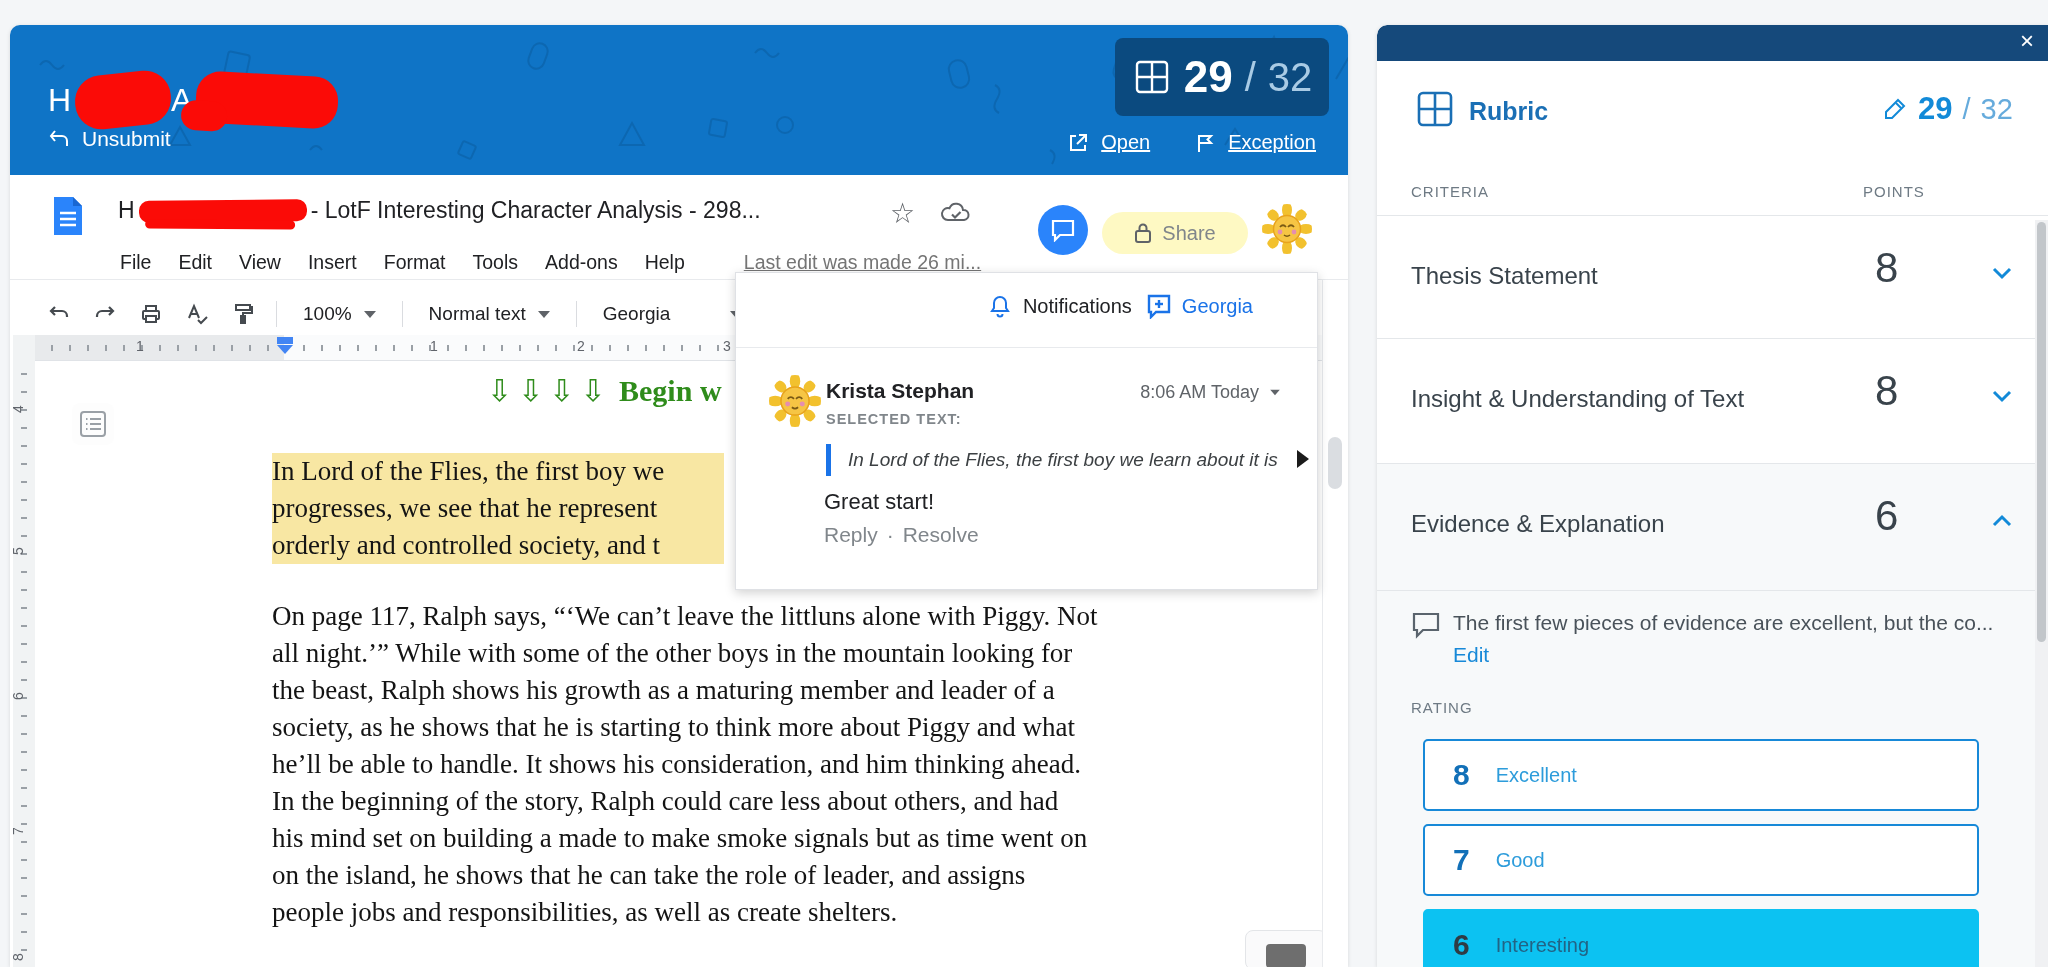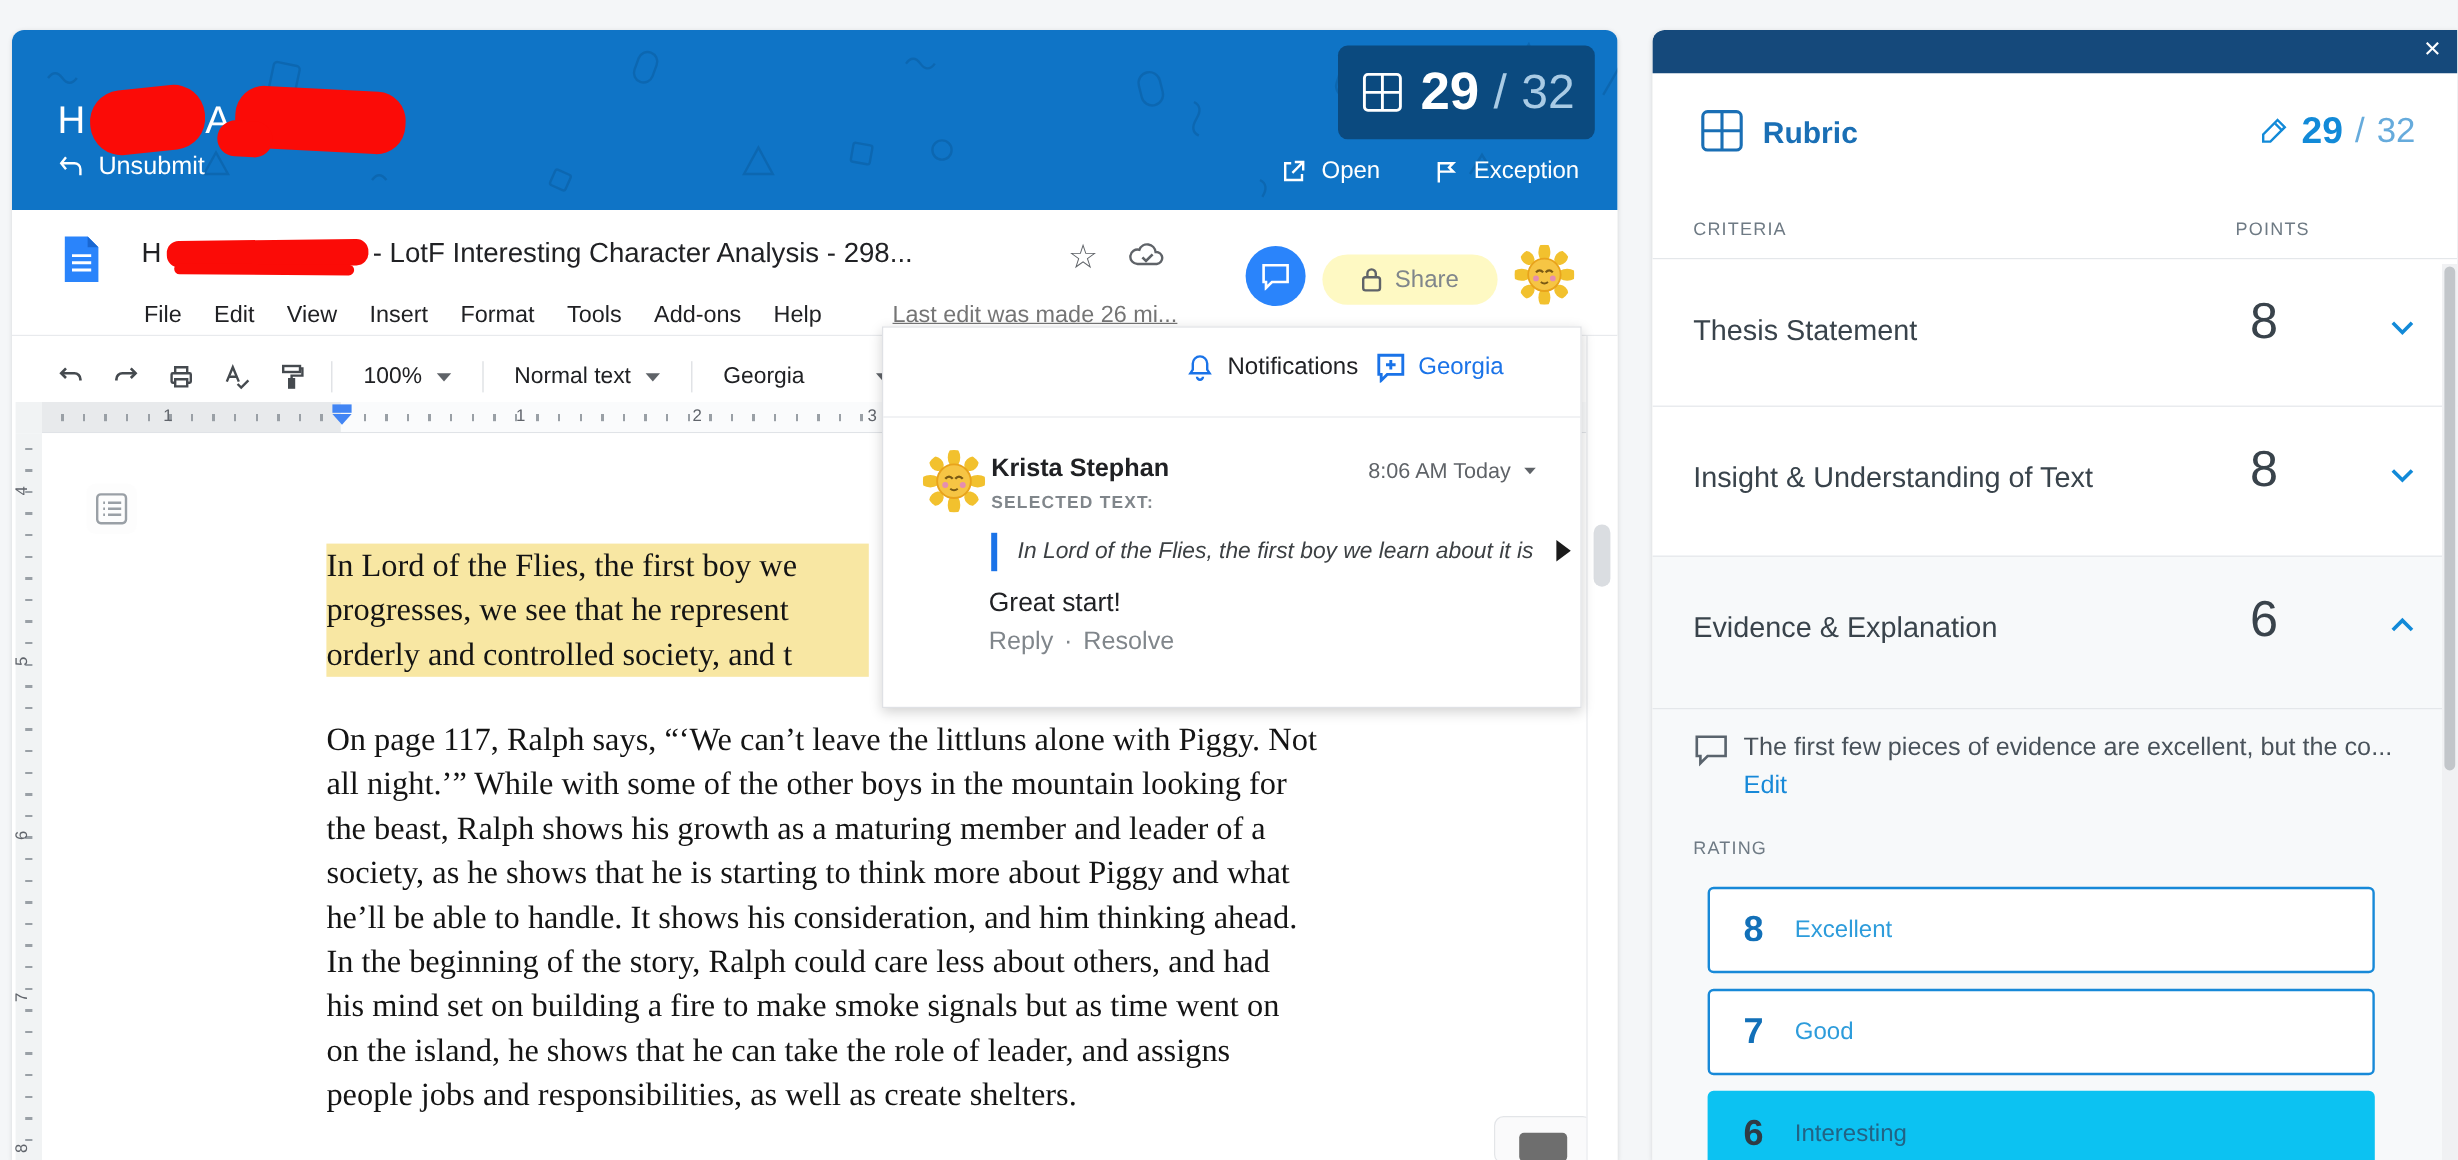--- a/index.html
+++ b/index.html
@@ -21,21 +21,21 @@
   .blob2 { width:142px; height:52px; border-radius:24px; margin-left:4px; transform:rotate(3deg); position:relative; }
   .blob2::after { content:''; position:absolute; left:-14px; bottom:-8px; width:46px; height:30px; background:#fb0b07; border-radius:16px; }
   .score-badge { position:absolute; left:1105px; top:13px; width:214px; height:78px; background:#0b4a7f;
     border-radius:8px; display:flex; align-items:center; justify-content:center; gap:12px; }
   .score-earned { color:#fff; font-size:44px; font-weight:bold; }
   .score-sep { color:#a9cbe5; font-size:40px; }
   .score-total { color:#a9cbe5; font-size:40px; }
   .unsubmit { position:absolute; left:38px; top:102px; display:flex; align-items:center; gap:12px;
     color:#fff; font-size:21px; cursor:pointer; }
   .header-actions { position:absolute; right:32px; top:106px; display:flex; gap:44px; }
-  .h-action { display:flex; align-items:center; gap:12px; color:#fff; font-size:20px; cursor:pointer; }
+  .h-action { display:flex; align-items:center; gap:12px; color:#fff; font-size:20px; cursor:pointer;text-decoration:underline; }
 
   
   .doc-icon { position:absolute; left:42px; top:170px; }
   .title-row { position:absolute; left:108px; top:172px; display:flex; align-items:center;
     font-size:23px; color:#202124; }
   .title-scribble { display:inline-block; width:168px; height:22px; background:#fb0b07;
     border-radius:10px; margin:0 4px; transform:rotate(-0.6deg); position:relative; }
   .title-scribble::after { content:''; position:absolute; left:6px; bottom:-7px; width:150px; height:9px;
     background:#fb0b07; border-radius:5px; transform:rotate(1deg); }
   .star-ic { position:absolute; left:880px; top:172px; font-size:28px; color:#5f6368; }
@@ -368,33 +368,37 @@
         <svg width="30" height="30" viewBox="0 0 30 30" fill="none" stroke="#9aa0a6" stroke-width="2">
           <rect x="3" y="3" width="24" height="24" rx="3"></rect>
           <line x1="12" y1="10" x2="23" y2="10"></line>
             <line x1="12" y1="15" x2="23" y2="15"></line>
             <line x1="12" y1="20" x2="23" y2="20"></line>
           <line x1="8" y1="10" x2="9.5" y2="10"></line>
             <line x1="8" y1="15" x2="9.5" y2="15"></line>
             <line x1="8" y1="20" x2="9.5" y2="20"></line>
         </svg>
       </div>
+      <div class="green-line serif">
+        <span class="green-arrows">⇩⇩⇩⇩</span>
+        <span>Begin w</span>
+      </div>
       <div class="hl-block">
         <div class="hl-line serif">In Lord of the Flies, the first boy we</div>
         <div class="hl-line serif">progresses, we see that he represent</div>
         <div class="hl-line serif">orderly and controlled society, and t</div>
       </div>
       <div class="para">
         <div class="para-line serif">On page 117, Ralph says, “‘We can’t leave the littluns alone with Piggy. Not</div>
         <div class="para-line serif">all night.’” While with some of the other boys in the mountain looking for</div>
         <div class="para-line serif">the beast, Ralph shows his growth as a maturing member and leader of a</div>
         <div class="para-line serif">society, as he shows that he is starting to think more about Piggy and what</div>
         <div class="para-line serif">he’ll be able to handle. It shows his consideration, and him thinking ahead.</div>
         <div class="para-line serif">In the beginning of the story, Ralph could care less about others, and had</div>
-        <div class="para-line serif">his mind set on building a fire to make smoke signals but as time went on</div>
+        <div class="para-line serif">his mind set on building a made to make smoke signals but as time went on</div>
         <div class="para-line serif">on the island, he shows that he can take the role of leader, and assigns</div>
         <div class="para-line serif">people jobs and responsibilities, as well as create shelters.</div>
       </div>
       <div class="partial-btn">
           <div class="inner"></div>
         </div>
     </div>
 
     <div class="doc-scrollbar">
       <div class="doc-thumb"></div>

